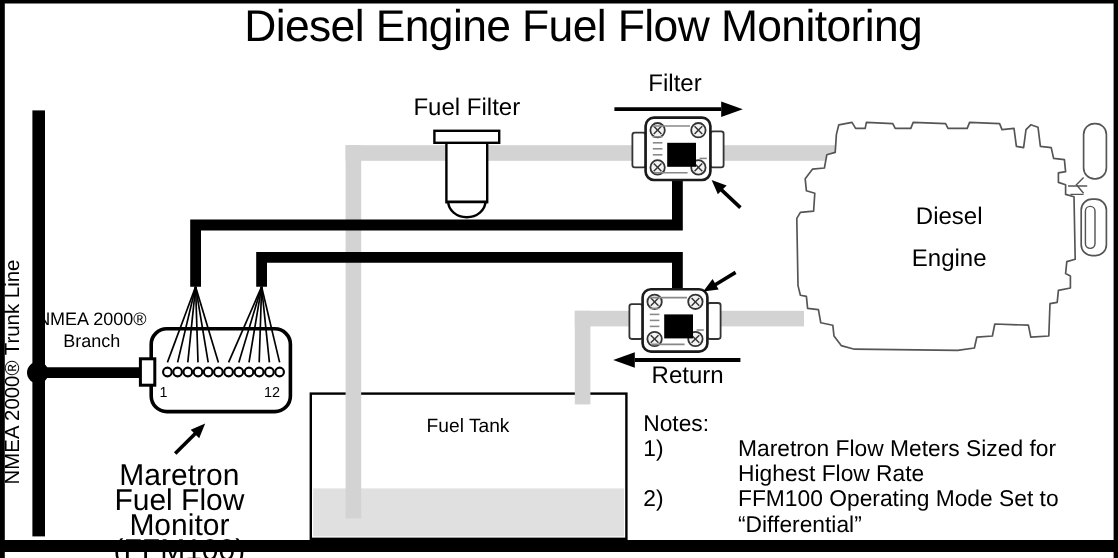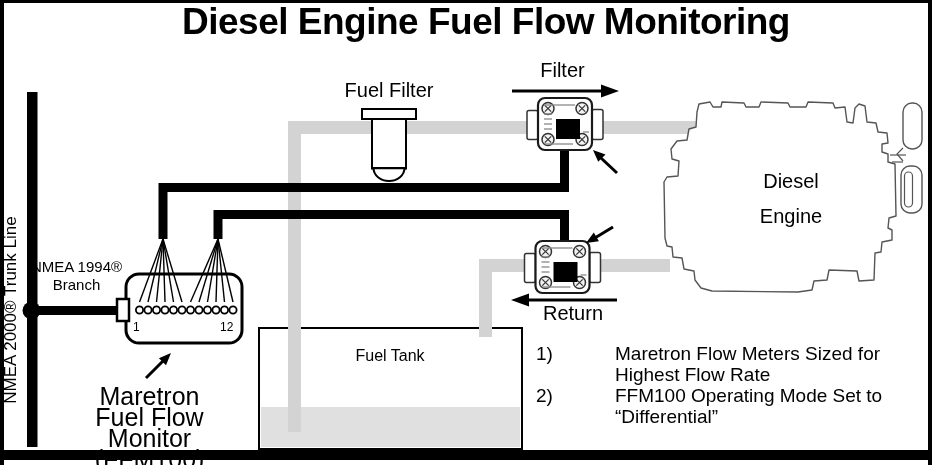--- a/index.html
+++ b/index.html
@@ -8,21 +8,21 @@
     --tank-fluid-gray:#e0e0e0;
     --engine-outline:#555555;
   }
   html,body{margin:0;padding:0;background:#fff;}
   .stage{
     position:relative;width:932px;height:465px;background:#fff;overflow:hidden;
     font-family:"Liberation Sans","DejaVu Sans",sans-serif;color:#000;
   }
   .stage svg{position:absolute;left:0;top:0;}
   .lbl{position:absolute;text-align:center;line-height:1.15;}
-  .title{left:0;right:0;top:1px;font-size:37px;font-weight:700;letter-spacing:-0.5px;margin-left:40px;}
+  .title{left:0;right:0;top:1px;font-size:37px;font-weight:400;letter-spacing:-0.5px;margin-left:40px;}
   .fuel-filter{left:319px;top:79px;width:140px;font-size:20px;}
   .supply{left:505px;top:59px;width:115px;font-size:20px;}
   .flow-meters{left:575px;top:176px;width:95px;font-size:20px;line-height:23px;}
   .diesel-engine{left:731px;top:164px;width:120px;font-size:20px;line-height:35px;}
   .fuel-tank{left:310px;top:347px;width:160px;font-size:16px;}
   .return{left:518px;top:302px;width:110px;font-size:20px;}
   .nmea-branch{left:28px;top:258px;width:97px;font-size:15px;line-height:18px;}
   .trunk-label{left:-133px;top:299px;width:290px;height:22px;font-size:17px;
     transform:rotate(-90deg);}
   .ffm-label{left:72px;top:386px;width:155px;font-size:25px;line-height:21px;}
@@ -203,27 +203,28 @@
       <line class="frame" x1="0" y1="455" x2="932" y2="455" stroke-width="10"></line>
     </g>
   </svg>
 
   <div class="lbl title">Diesel Engine Fuel Flow Monitoring</div>
   <div class="lbl fuel-filter">Fuel Filter</div>
   <div class="lbl supply">Filter</div>
   <div class="lbl diesel-engine">Diesel Engine</div>
   <div class="lbl fuel-tank">Fuel Tank</div>
   <div class="lbl return">Return</div>
-  <div class="lbl nmea-branch">NMEA 1994® Branch</div>
+  <div class="lbl nmea-branch">NMEA 2000® Branch</div>
   <div class="lbl trunk-label">NMEA 2000® Trunk Line</div>
   <div class="lbl ffm-label">Maretron Fuel Flow Monitor (FFM100)</div>
   <div class="pin pin-1">1</div>
   <div class="pin pin-12">12</div>
 
   <div class="notes">
+    <div>Notes:</div>
     <div class="note-row">
       <div class="note-num">1)</div>
       <div class="note-text">Maretron Flow Meters Sized for Highest Flow Rate</div>
     </div>
     <div class="note-row">
       <div class="note-num">2)</div>
       <div class="note-text">FFM100 Operating Mode Set to “Differential”</div>
     </div>
   </div>
 

